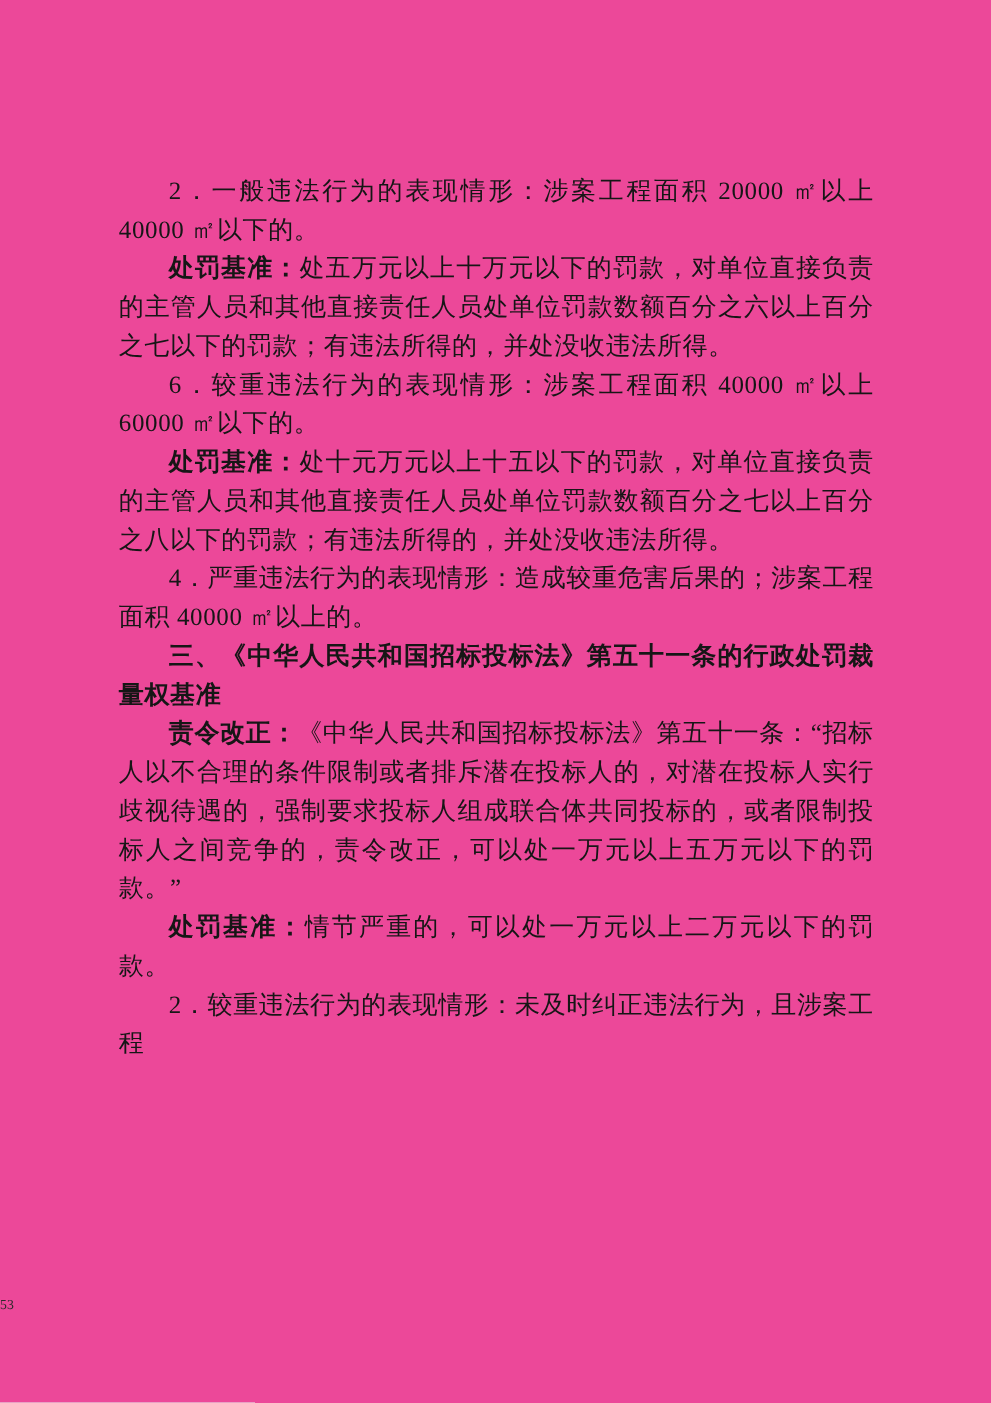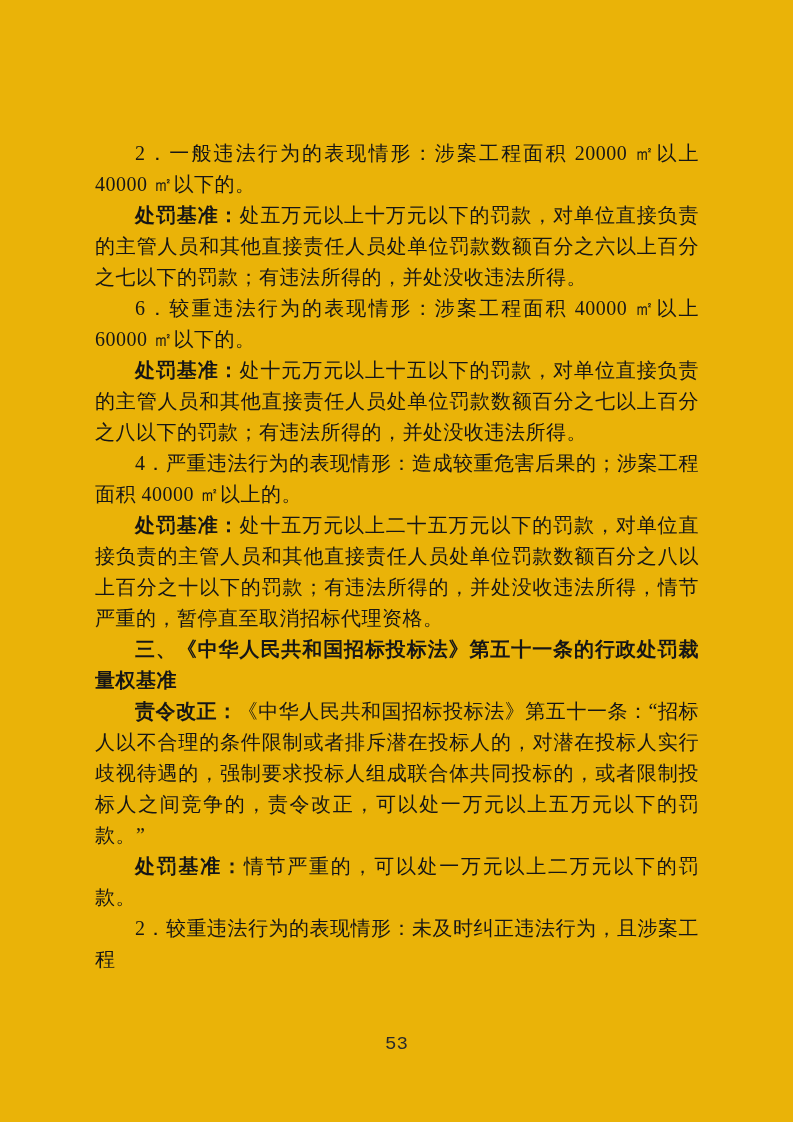--- a/index.html
+++ b/index.html
@@ -5,21 +5,21 @@
   html, body {
     margin: 0;
     padding: 0;
     background: #e8e8e8;
   }
   .page {
     position: relative;
     width: 793px;
     height: 1122px;
     margin: 0 auto;
-    background: #eab308;
+    background: #ec4899;
     overflow: hidden;
     font-family: "Liberation Serif", "DejaVu Serif", serif;
     color: #161616;
   }
   .content {
     position: absolute;
     left: 95px;
     top: 138px;
     width: 604px;
     font-size: 20px;
@@ -37,37 +37,36 @@
     font-weight: 700;
   }
   .para .label {
     font-weight: 700;
   }
   .page-number {
     position: absolute;
     left: 0;
     right: 0;
     top: 1036px;
-    text-align: center;
-    font-size: 19px;
+    text-align: left;
+    font-size: 11px;
     line-height: 16px;
     color: #2a2a2a;
-    font-family: Liberation Mono, monospace;
+    font-family: Liberation Serif, serif;
   }
 </style>
 </head>
 <body>
 
 <div class="page">
   <div class="content" id="content">
       <p class="para body"><span>2．一般违法行为的表现情形：涉案工程面积 20000 ㎡以上 40000 ㎡以下的。</span></p>
       <p class="para body"><span class="label">处罚基准：</span><span>处五万元以上十万元以下的罚款，对单位直接负责的主管人员和其他直接责任人员处单位罚款数额百分之六以上百分之七以下的罚款；有违法所得的，并处没收违法所得。</span></p>
       <p class="para body"><span>6．较重违法行为的表现情形：涉案工程面积 40000 ㎡以上 60000 ㎡以下的。</span></p>
       <p class="para body"><span class="label">处罚基准：</span><span>处十元万元以上十五以下的罚款，对单位直接负责的主管人员和其他直接责任人员处单位罚款数额百分之七以上百分之八以下的罚款；有违法所得的，并处没收违法所得。</span></p>
       <p class="para body"><span>4．严重违法行为的表现情形：造成较重危害后果的；涉案工程面积 40000 ㎡以上的。</span></p>
-      <p class="para body"><span class="label">处罚基准：</span><span>处十五万元以上二十五万元以下的罚款，对单位直接负责的主管人员和其他直接责任人员处单位罚款数额百分之八以上百分之十以下的罚款；有违法所得的，并处没收违法所得，情节严重的，暂停直至取消招标代理资格。</span></p>
       <p class="para heading"><span>三、《中华人民共和国招标投标法》第五十一条的行政处罚裁量权基准</span></p>
       <p class="para body"><span class="label">责令改正：</span><span>《中华人民共和国招标投标法》第五十一条：“招标人以不合理的条件限制或者排斥潜在投标人的，对潜在投标人实行歧视待遇的，强制要求投标人组成联合体共同投标的，或者限制投标人之间竞争的，责令改正，可以处一万元以上五万元以下的罚款。”</span></p>
       <p class="para body"><span class="label">处罚基准：</span><span>情节严重的，可以处一万元以上二万元以下的罚款。</span></p>
       <p class="para body"><span>2．较重违法行为的表现情形：未及时纠正违法行为，且涉案工程</span></p>
     </div>
   <div class="page-number">53</div>
 </div>
 
 </body></html>

